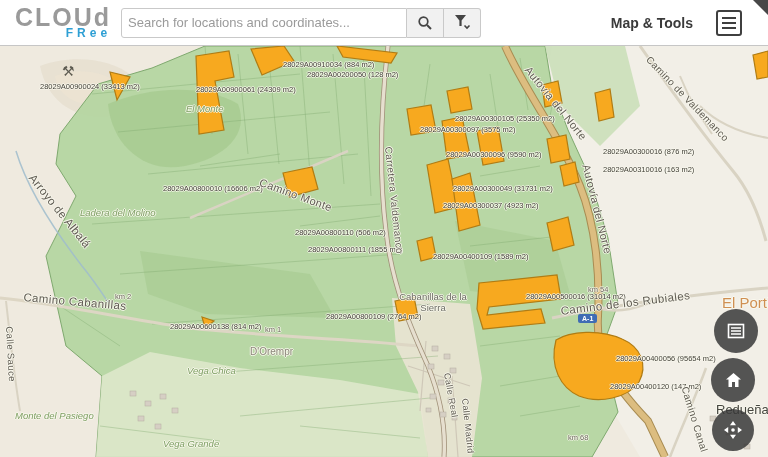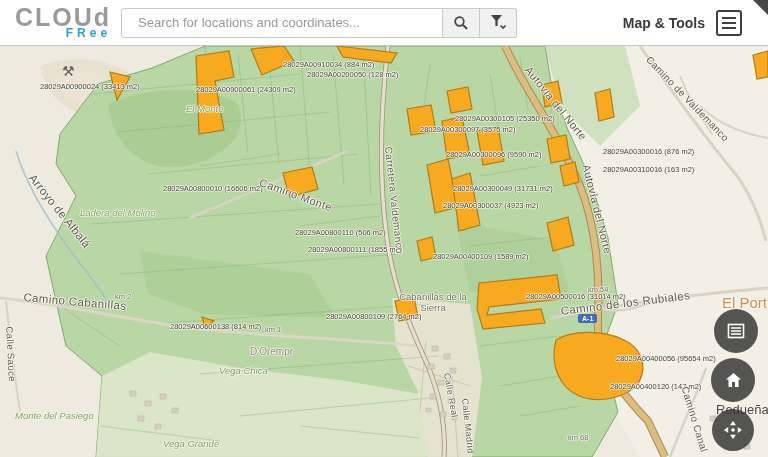--- a/index.html
+++ b/index.html
@@ -8,27 +8,27 @@
 
   
   header{position:absolute;top:0;left:0;width:768px;height:46px;background:#ffffff;
          border-bottom:1px solid #c6c6c6;display:flex;align-items:center;z-index:10}
   .logo{display:flex;align-items:center;margin-left:8px;white-space:nowrap}
   .lg-qgis{font-size:25px;font-weight:bold;color:#1d1d1b;letter-spacing:1px}
   .lg-right{display:inline-flex;flex-direction:column;align-items:flex-end;margin-left:7px}
   .lg-cloud{font-size:25px;font-weight:bold;color:#9a9a9a;letter-spacing:2px;line-height:22px}
   .lg-free{font-size:12px;font-weight:bold;color:#2e9fd4;letter-spacing:4px;line-height:11px}
   .search{display:flex;margin-left:10px}
-  .search input{width:322px;height:30px;border:1px solid #c9c9c9;border-radius:3px 0 0 3px;
-                padding:0 16px;font-size:13px;color:#444;outline:none;font-family:inherit}
+  .search input{width:286px;height:30px;border:1px solid #c9c9c9;border-radius:3px 0 0 3px;
+                padding:0 6px;font-size:13px;color:#444;outline:none;font-family:inherit}
   .search input::placeholder{color:#9a9a9a}
   .sbtn{width:37px;height:30px;background:#f1f1f1;border:1px solid #c9c9c9;border-left:none;
         display:flex;align-items:center;justify-content:center;cursor:pointer}
   .sbtn:last-child{border-radius:0 3px 3px 0}
-  .hdr-right{margin-left:auto;display:flex;align-items:center;gap:11px;margin-right:26px}
+  .hdr-right{margin-left:auto;display:flex;align-items:center;gap:23px;margin-right:26px}
   .mt-label{font-size:14px;font-weight:bold;color:#3a3a3a}
   .burger{width:26px;height:26px;border:2px solid #3f3f3f;border-radius:3px;display:flex;
           flex-direction:column;justify-content:center;gap:3px;padding:0 4px;cursor:pointer;background:#fff}
   .burger i{display:block;height:2px;background:#3f3f3f}
   .corner{position:absolute;top:0;right:0;width:0;height:0;border-top:15px solid #474747;
           border-left:15px solid transparent;z-index:11;cursor:pointer}
 
   
   .map{position:absolute;top:46px;left:0;width:768px;height:411px;cursor:grab}
   .labels{position:absolute;top:0;left:0;width:768px;height:457px;z-index:5;pointer-events:none}
@@ -183,21 +183,21 @@
       <div class="ml road" style="left: 652px; top: 54px; transform: rotate(46deg); font-size: 10px;">Camino de Valdemanco</div>
       <div class="ml road" style="left: 560px; top: 305px; transform: rotate(-7deg); font-size: 11.5px;">Camino de los Rubiales</div>
       <div class="ml road" style="left: 24px; top: 291px; transform: rotate(5deg); font-size: 11.5px;">Camino Cabanillas</div>
       <div class="ml road" style="left: 15px; top: 326px; transform: rotate(87deg); font-size: 9.5px;">Calle Sauce</div>
       <div class="ml road" style="left: 36px; top: 172px; transform: rotate(51deg); font-size: 11.5px;">Arroyo de Albalá</div>
       <div class="ml road" style="left: 452px; top: 372px; transform: rotate(80deg); font-size: 9px;">Calle Real</div>
       <div class="ml road" style="left: 470px; top: 398px; transform: rotate(84deg); font-size: 9px;">Calle Madrid</div>
       <div class="ml road" style="left: 690px; top: 385px; transform: rotate(73deg); font-size: 10px;">Camino Canal</div>
       <div class="ml place" style="left: 80px; top: 207px;">Ladera del Molino</div>
       <div class="ml place" style="left: 186px; top: 103px;">El Monte</div>
-      <div class="ml place" style="left: 187px; top: 365px; margin-left: 32px;">Vega Chica</div>
+      <div class="ml place" style="left: 187px; top: 365px;">Vega Chica</div>
       <div class="ml place" style="left: 163px; top: 438px;">Vega Grande</div>
       <div class="ml place" style="left: 15px; top: 410px;">Monte del Pasiego</div>
       <div class="ml place gray" style="left: 250px; top: 346px;">D'Orempr</div>
       <div class="ml place town" style="left: 398px; top: 291px; width: 70px; white-space: normal; text-align: center;">Cabanillas de la Sierra</div>
       <div class="ml place big" style="left: 716px; top: 402px;">Redueña</div>
       <div class="ml place orangetxt" style="left: 722px; top: 294px;">El Portillo</div>
       <div class="ml km" style="left: 115px; top: 292px;">km 2</div>
       <div class="ml km" style="left: 265px; top: 325px;">km 1</div>
       <div class="ml km" style="left: 588px; top: 285px;">km 54</div>
       <div class="ml km" style="left: 568px; top: 433px;">km 68</div>

